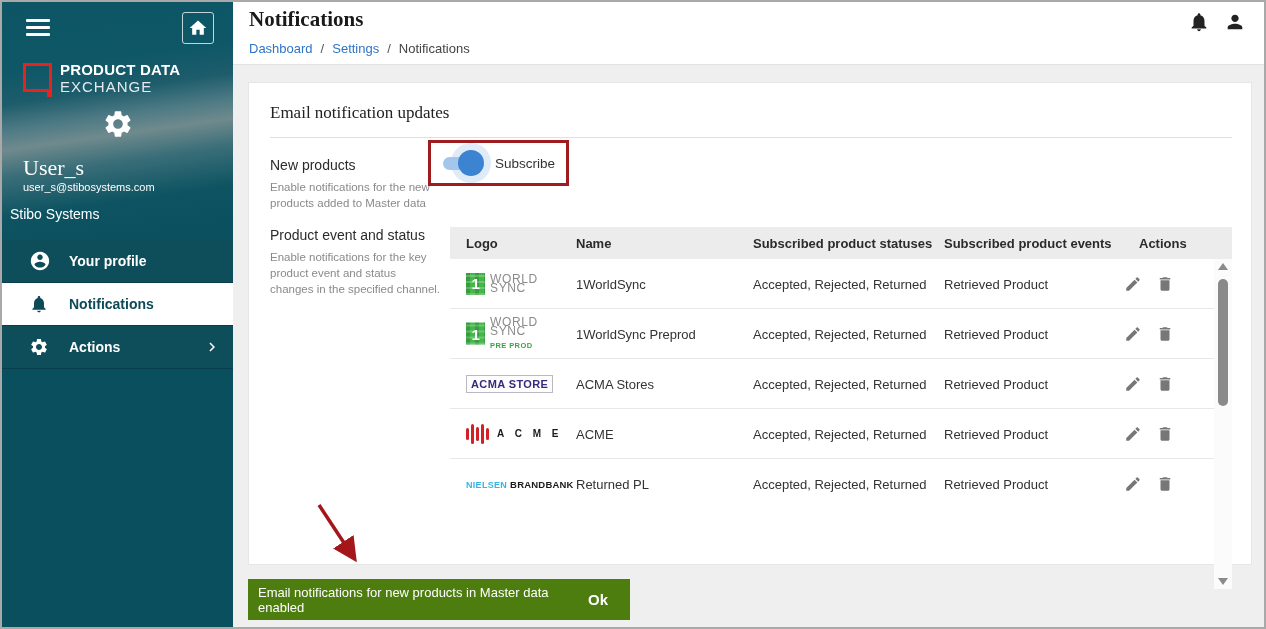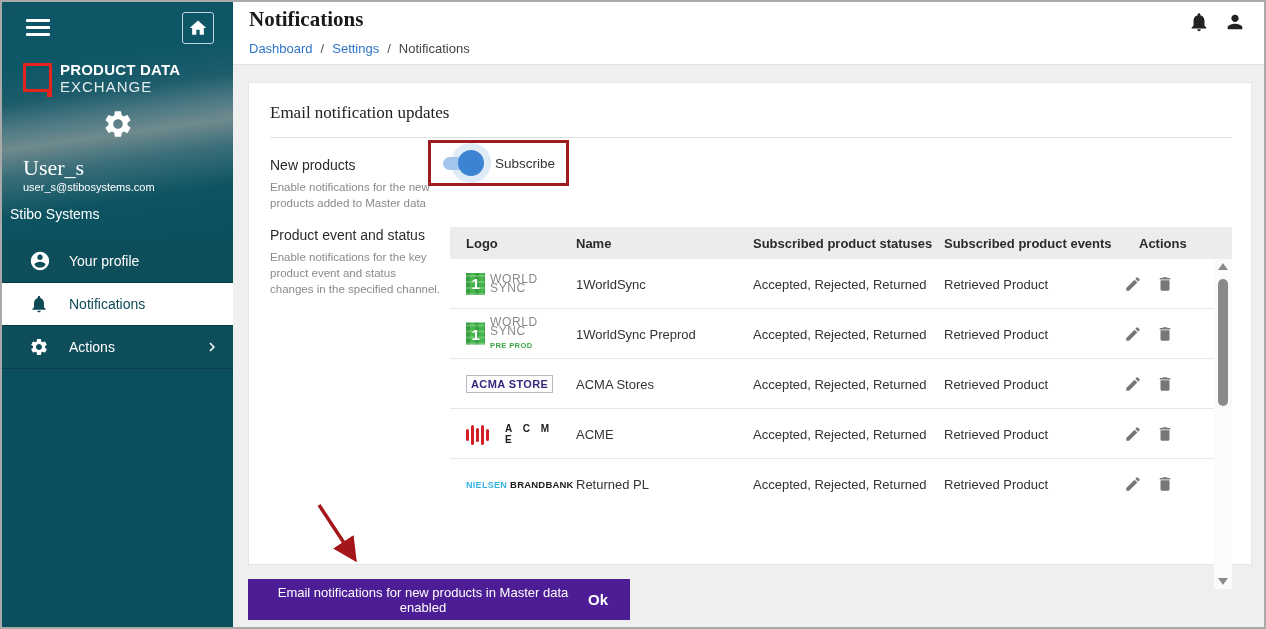--- a/index.html
+++ b/index.html
@@ -30,21 +30,21 @@
   .brand-text { color:#fff; line-height:17px; font-size:15px; letter-spacing:.2px; }
   .brand-text .l1 { font-weight:bold; }
   .brand-text .l2 { font-weight:400; color:rgba(255,255,255,.88); letter-spacing:1px; }
   .sidebar-gear { position:absolute; left:100px; top:106px; }
   .user-name { position:absolute; left:21px; top:153px; color:#fff; font-family:"Liberation Serif", serif; font-size:22px; }
   .user-email { position:absolute; left:21px; top:179px; color:#ffffff; font-size:11px; }
   .user-company { position:absolute; left:8px; top:204px; color:#ffffff; font-size:14px; }
   .nav { position:absolute; left:0; top:238px; width:100%; }
   .nav-item {
     height:43px; display:flex; align-items:center; background:#0e4d5a;
-    border-bottom:1px solid #093f4c; color:#fff; font-size:14px; font-weight:normal; cursor:pointer;text-align:right;
+    border-bottom:1px solid #093f4c; color:#fff; font-size:14px; font-weight:bold; cursor:pointer;text-align:right;
   }
   .nav-item .nicon { width:22px; margin:0 18px 0 27px; }
   .nav-item.active { background:#ffffff; color:#0c4a57; }
   .nav-chevron { margin-left:auto; margin-right:12px; }
 
   
   .main-header { position:absolute; left:231px; top:0; width:1033px; height:63px; background:#fff; border-bottom:1px solid #e2e2e2; }
   .page-title { position:absolute; left:16px; top:5px; font-family:"Liberation Serif", serif; font-size:21px; font-weight:600; color:#1a1a1a; }
   .breadcrumb { position:absolute; left:16px; top:39px; font-size:13px; color:#444; display:flex; gap:8px; }
   .breadcrumb .bc-link { color:#2e75c6; cursor:pointer; }
@@ -90,43 +90,43 @@
   .ws-mark {
     position:relative; width:22px; height:22px; background:#45b649; color:#fff;
     font-size:15px; font-weight:bold; display:flex; align-items:center; justify-content:center;
     background-image:
       repeating-linear-gradient(0deg, rgba(255,255,255,.22) 0 2px, rgba(0,0,0,0) 2px 6px),
       repeating-linear-gradient(90deg, rgba(17,102,36,.30) 0 4px, rgba(0,0,0,0) 4px 9px);
   }
   .ws-text { font-size:12px; letter-spacing:.6px; color:#8a8a8a; line-height:9px; }
   .ws-sub { color:#3aa544; font-weight:bold; font-size:7.5px; letter-spacing:.4px; }
   .acma-logo { display:inline-block; border:1px solid #b9b9c6; padding:2px 4px; font-size:11px; font-weight:bold; color:#372a7e; letter-spacing:.4px; background:#fdfdfd; }
-  .acme-logo { display:flex; align-items:flex-end; gap:16px; }
+  .acme-logo { display:flex; align-items:center; gap:8px; }
   .acme-bars { display:flex; align-items:center; gap:2px; }
   .acme-bars i { width:3px; background:#d22027; border-radius:2px; }
   .acme-text { font-size:10px; font-weight:bold; letter-spacing:4px; color:#1a1a1a; }
   .bb-logo { display:flex; align-items:center; gap:3px; }
   .bb-n { font-size:9px; font-weight:bold; color:#35b4e5; letter-spacing:.3px; }
   .bb-b { font-size:9.5px; font-weight:bold; color:#1a1a1a; letter-spacing:.2px; }
   .bb-dash { width:16px; height:5px; background:#d22027; margin-left:1px; }
 
   
   .scrollbar { position:absolute; left:965px; top:176px; width:18px; height:330px; background:#fbfbfb; }
   .sb-arrow { position:absolute; left:4px; width:0; height:0; border-left:5px solid transparent; border-right:5px solid transparent; cursor:pointer; }
   .sb-up { top:4px; border-bottom:7px solid #8a8a8a; }
   .sb-down { bottom:4px; border-top:7px solid #8a8a8a; }
   .sb-thumb { position:absolute; left:4px; top:20px; width:10px; height:127px; background:#8a8a8a; border-radius:5px; cursor:pointer; }
 
   .card-links { position:absolute; right:35px; top:436px; display:flex; gap:22px; font-size:13.5px; }
   .card-links span { color:#2e75c6; cursor:pointer; }
 
   
   .toast {
-    position:absolute; left:246px; top:577px; width:382px; height:41px; background:#4c1d95;
-    display:flex; align-items:center; color:#fff;text-align:center;
+    position:absolute; left:246px; top:577px; width:382px; height:41px; background:#4d7c0f;
+    display:flex; align-items:center; color:#fff;
   }
   .toast-msg { font-size:13px; margin-left:10px; }
   .toast-ok { font-size:15px; font-weight:bold; margin-left:auto; margin-right:22px; cursor:pointer; }
 
   
   .annotation { position:absolute; left:0; top:0; width:1266px; height:629px; pointer-events:none; }
 </style>
 </head>
 <body>
 

